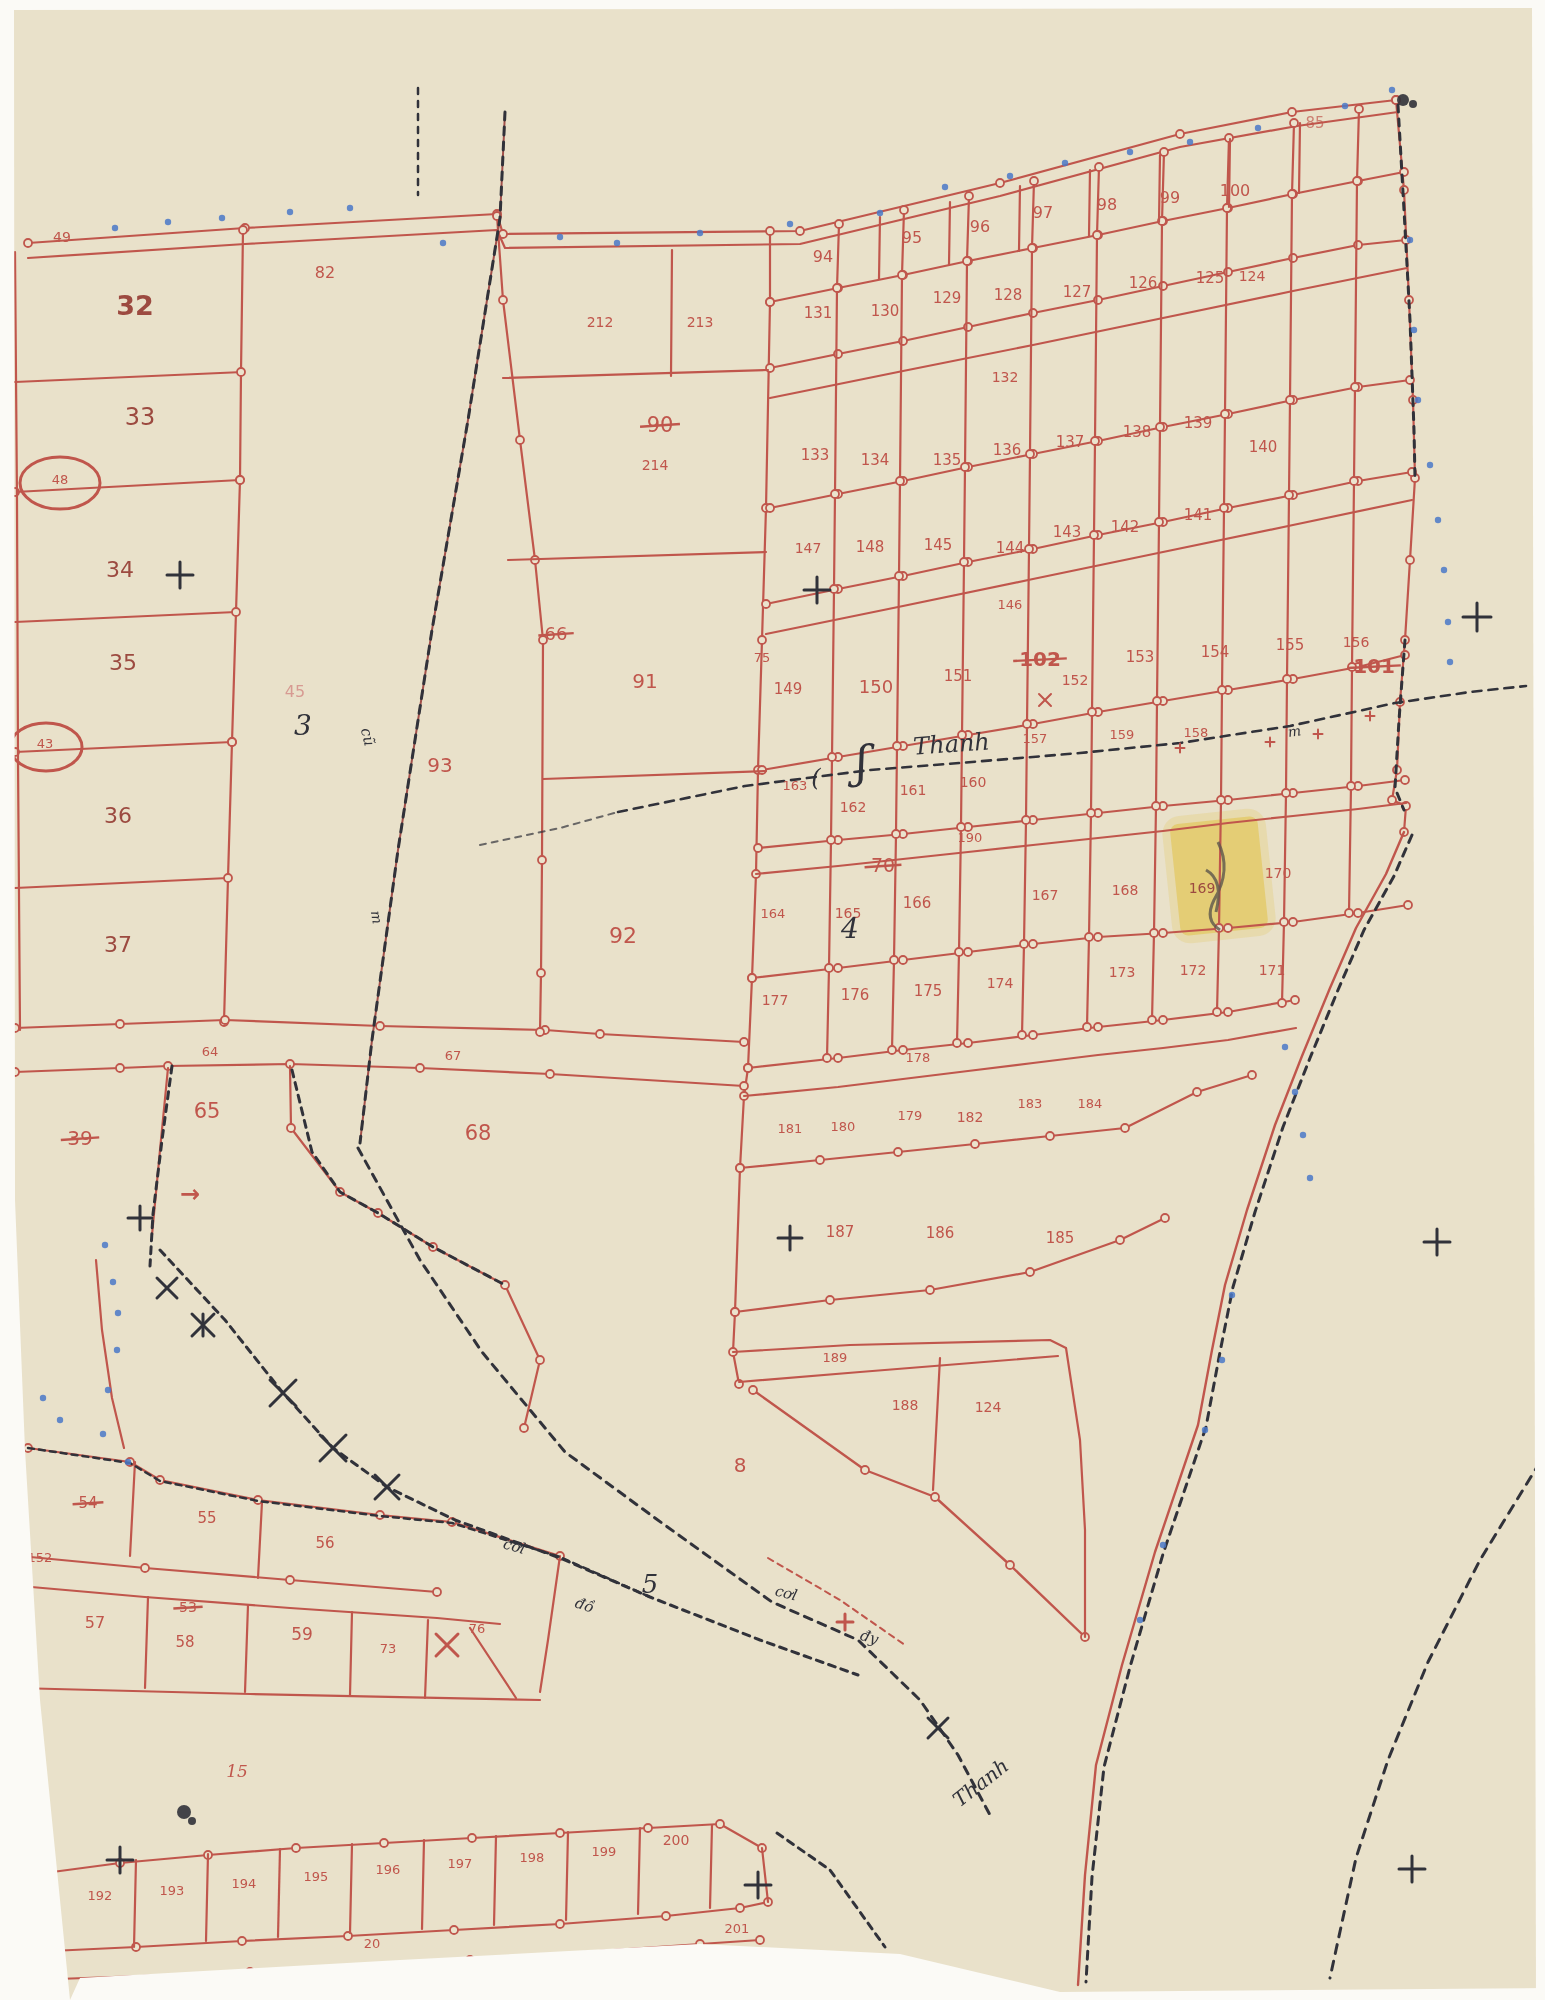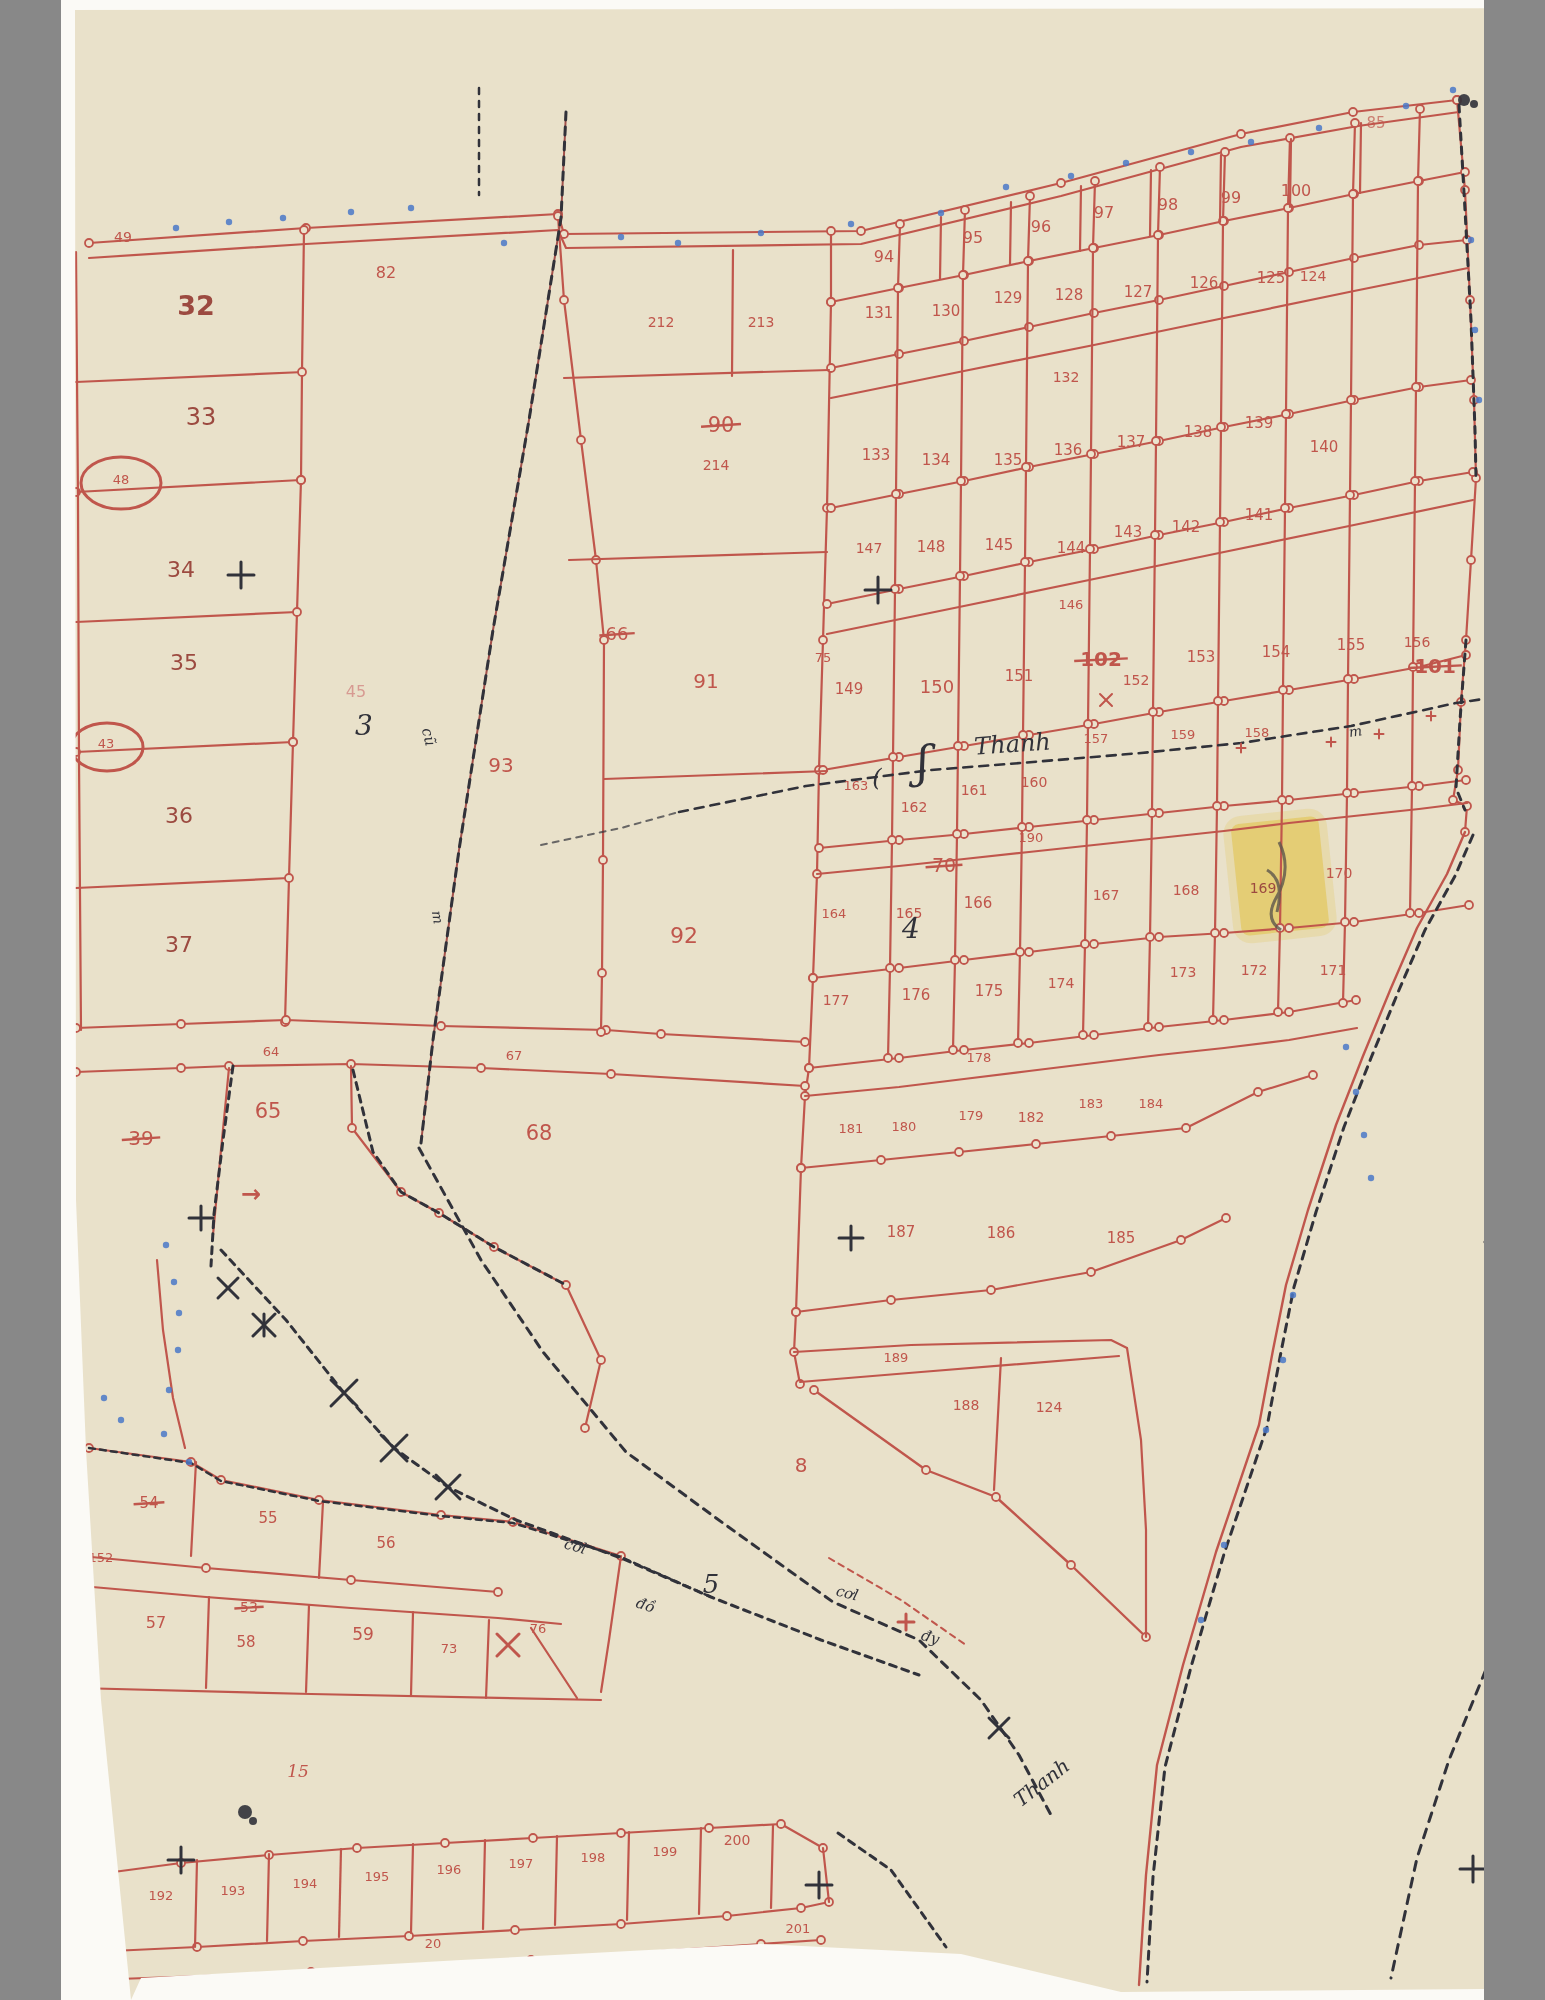--- a/index.html
+++ b/index.html
@@ -1,16 +1,16 @@
 <!DOCTYPE html>
 <html><head>
 <meta charset="utf-8">
 <style>
   html,body{margin:0;padding:0;background:#888;}
-  #page{position:relative;width:1423px;height:2000px;margin:0 auto;background:#ebe3cd;overflow:hidden;
+  #page{position:relative;width:1545px;height:2000px;margin:0 auto;background:#ebe3cd;overflow:hidden;
         font-family:"DejaVu Sans",sans-serif;}
   #page svg{position:absolute;left:0;top:0;}
   text{user-select:none;}
 </style>
 </head>
 <body>
 
 <div id="page">
   <svg id="mapsvg" width="1545" height="2000" viewBox="0 0 1545 2000" xmlns="http://www.w3.org/2000/svg">
       <rect x="0" y="0" width="1545" height="2000" fill="#ebe3cd"></rect>

